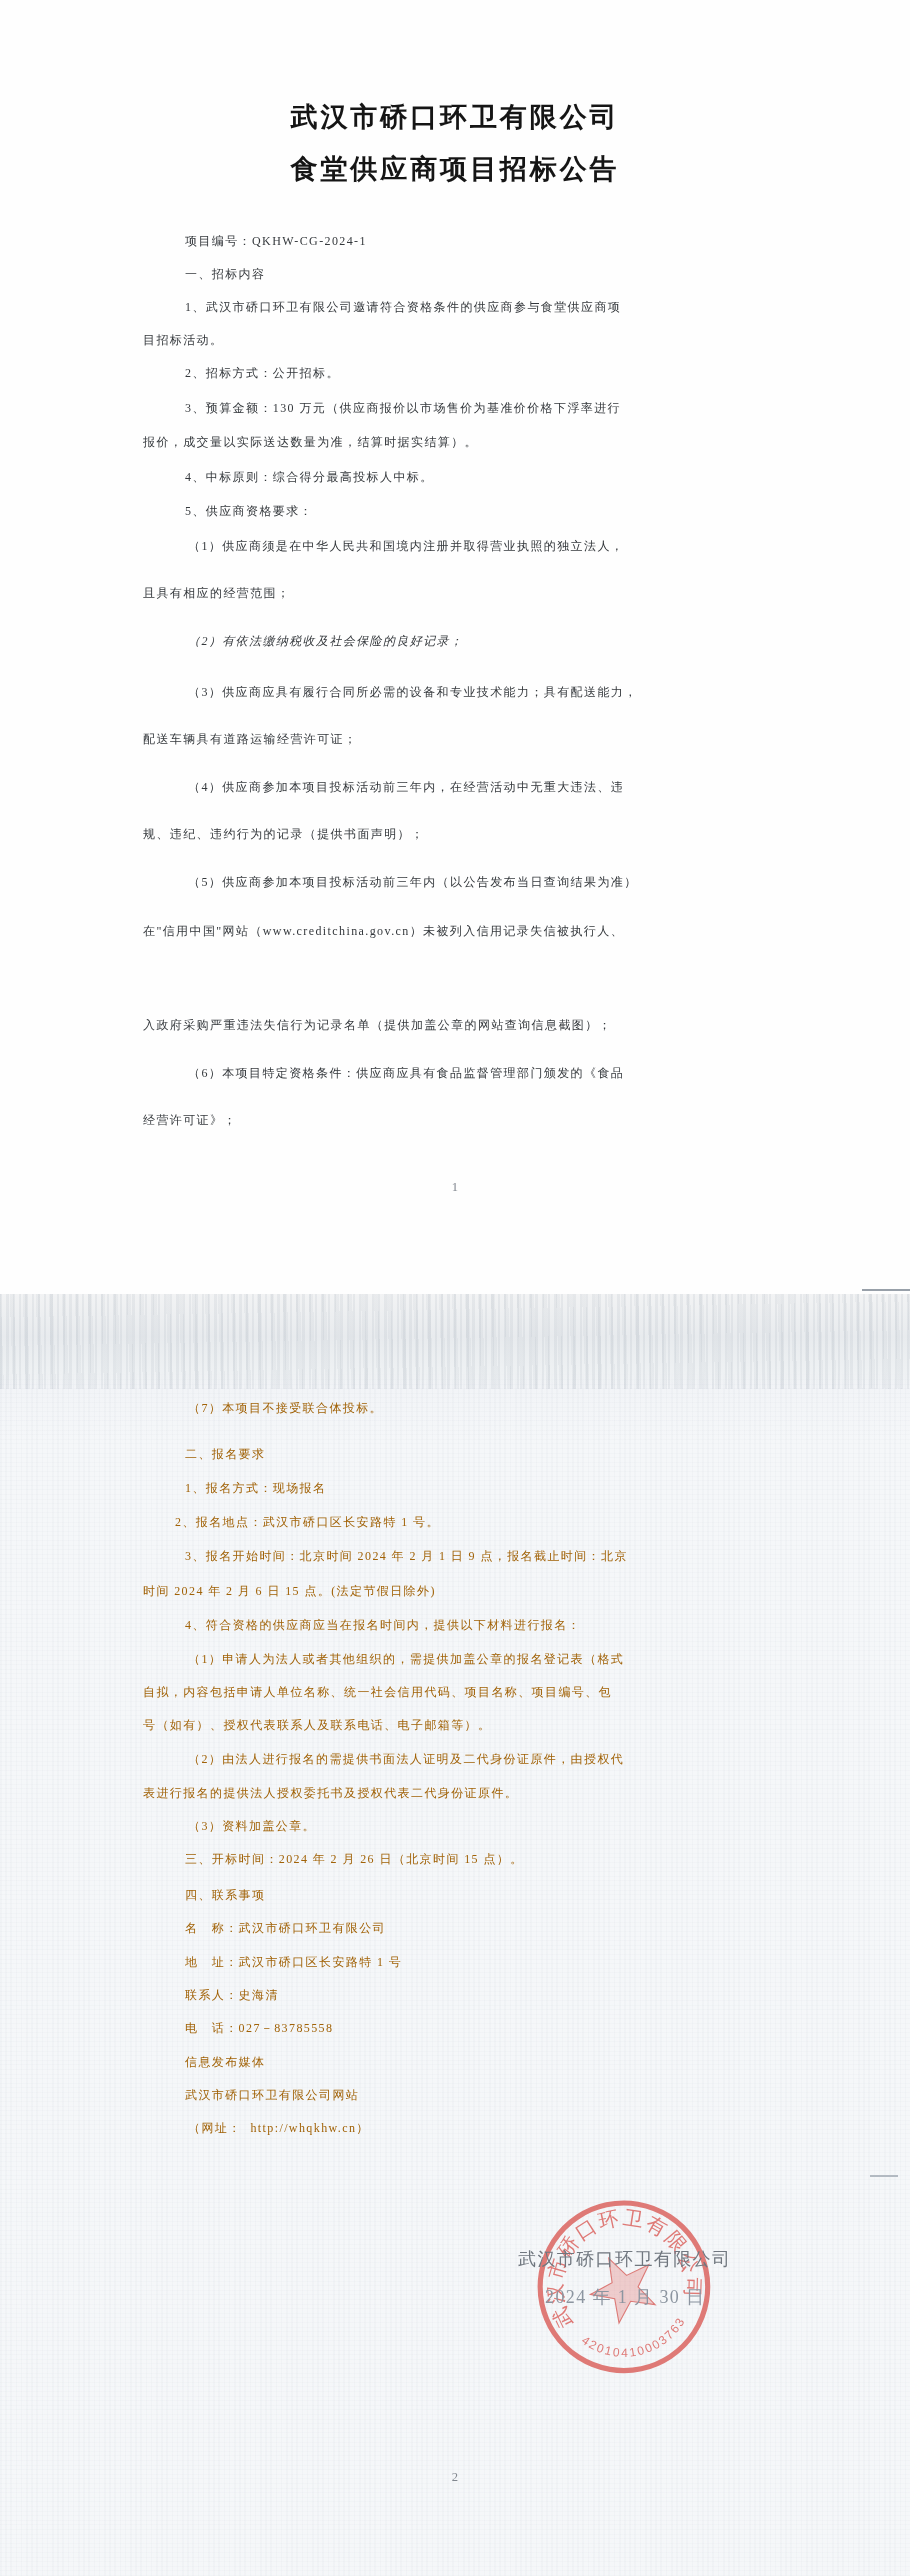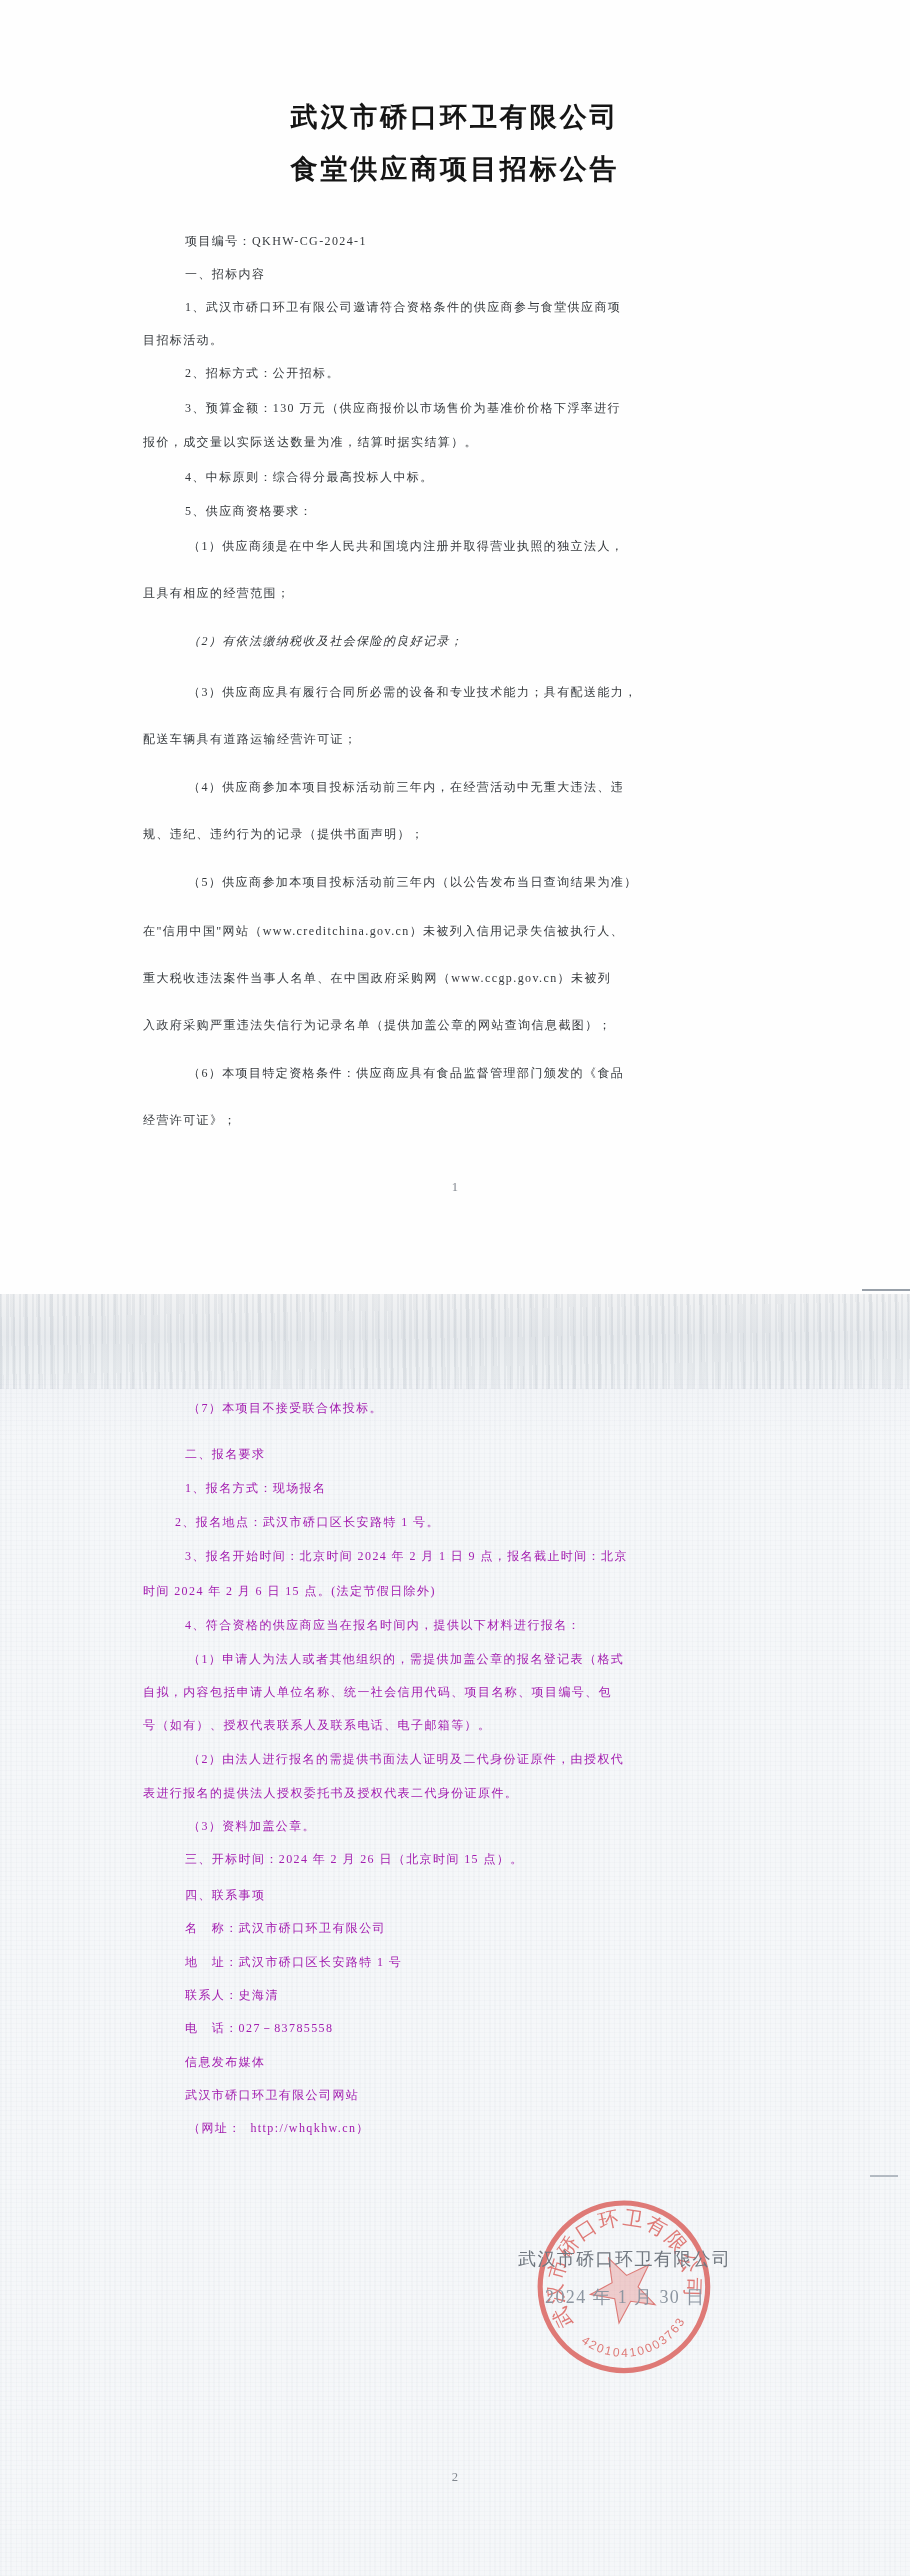--- a/index.html
+++ b/index.html
@@ -19,21 +19,21 @@
   
   #scan-band{position:absolute;left:0;top:1294px;width:100%;height:95px;
     background:
       repeating-linear-gradient(90deg,rgba(120,134,150,.10) 0 2.3px,rgba(255,255,255,0) 2.3px 6.3px),
       repeating-linear-gradient(88deg,rgba(120,134,150,.07) 0 4px,rgba(255,255,255,0) 4px 13px),
       linear-gradient(180deg,#f2f3f4 0,#e8ebee 45%,#eef1f3 80%,rgba(245,247,249,0) 100%);}
 
   
   .line{position:absolute;font-size:12px;letter-spacing:1.4px;white-space:pre;z-index:3;}
   .p1{color:#34383c;}
-  .p2{color:#a21caf;}
+  .p2{color:#a16207;}
   .title{left:0;width:100%;text-align:center;font-family:"Liberation Sans",sans-serif;
          font-weight:bold;font-size:27px;letter-spacing:2.9px;color:#151515;}
   .pagenum{left:0;width:100%;text-align:center;font-size:12.6px;letter-spacing:0;color:#81878f;}
   .sig{color:#70777f;font-size:18px;}
   .sig-date{color:#8c95a0;}
 
   
   .artifact{position:absolute;z-index:2;}
 
   
@@ -74,21 +74,20 @@
     <div class="line p1" style="top: 503px; left: 185px;">5、供应商资格要求：</div>
     <div class="line p1" style="top: 538px; left: 188px;">（1）供应商须是在中华人民共和国境内注册并取得营业执照的独立法人，</div>
     <div class="line p1" style="top: 585px; left: 143px;">且具有相应的经营范围；</div>
     <div class="line p1" style="top: 633px; left: 188px; font-style: italic;">（2）有依法缴纳税收及社会保险的良好记录；</div>
     <div class="line p1" style="top: 684px; left: 188px;">（3）供应商应具有履行合同所必需的设备和专业技术能力；具有配送能力，</div>
     <div class="line p1" style="top: 731px; left: 143px;">配送车辆具有道路运输经营许可证；</div>
     <div class="line p1" style="top: 779px; left: 188px;">（4）供应商参加本项目投标活动前三年内，在经营活动中无重大违法、违</div>
     <div class="line p1" style="top: 826px; left: 143px;">规、违纪、违约行为的记录（提供书面声明）；</div>
     <div class="line p1" style="top: 874px; left: 188px;">（5）供应商参加本项目投标活动前三年内（以公告发布当日查询结果为准）</div>
     <div class="line p1" style="top: 923px; left: 143px;">在"信用中国"网站（www.creditchina.gov.cn）未被列入信用记录失信被执行人、</div>
-    <div class="line p1" style="top: 970px; left: 143px;">重大税收违法案件当事人名单、在中国政府采购网（www.ccgp.gov.cn）未被列</div>
     <div class="line p1" style="top: 1017px; left: 143px;">入政府采购严重违法失信行为记录名单（提供加盖公章的网站查询信息截图）；</div>
     <div class="line p1" style="top: 1065px; left: 188px;">（6）本项目特定资格条件：供应商应具有食品监督管理部门颁发的《食品</div>
     <div class="line p1" style="top: 1112px; left: 143px;">经营许可证》；</div>
     <div class="line p1 pagenum" style="top: 1180px;">1</div>
     <div class="line p2" style="top: 1400px; left: 188px;">（7）本项目不接受联合体投标。</div>
     <div class="line p2" style="top: 1446px; left: 185px; text-align: center;">二、报名要求</div>
     <div class="line p2" style="top: 1480px; left: 185px;">1、报名方式：现场报名</div>
     <div class="line p2" style="top: 1514px; left: 175px;">2、报名地点：武汉市硚口区长安路特 1 号。</div>
     <div class="line p2" style="top: 1548px; left: 185px;">3、报名开始时间：北京时间 2024 年 2 月 1 日 9 点，报名截止时间：北京</div>
     <div class="line p2" style="top: 1583px; left: 143px;">时间 2024 年 2 月 6 日 15 点。(法定节假日除外)</div>

